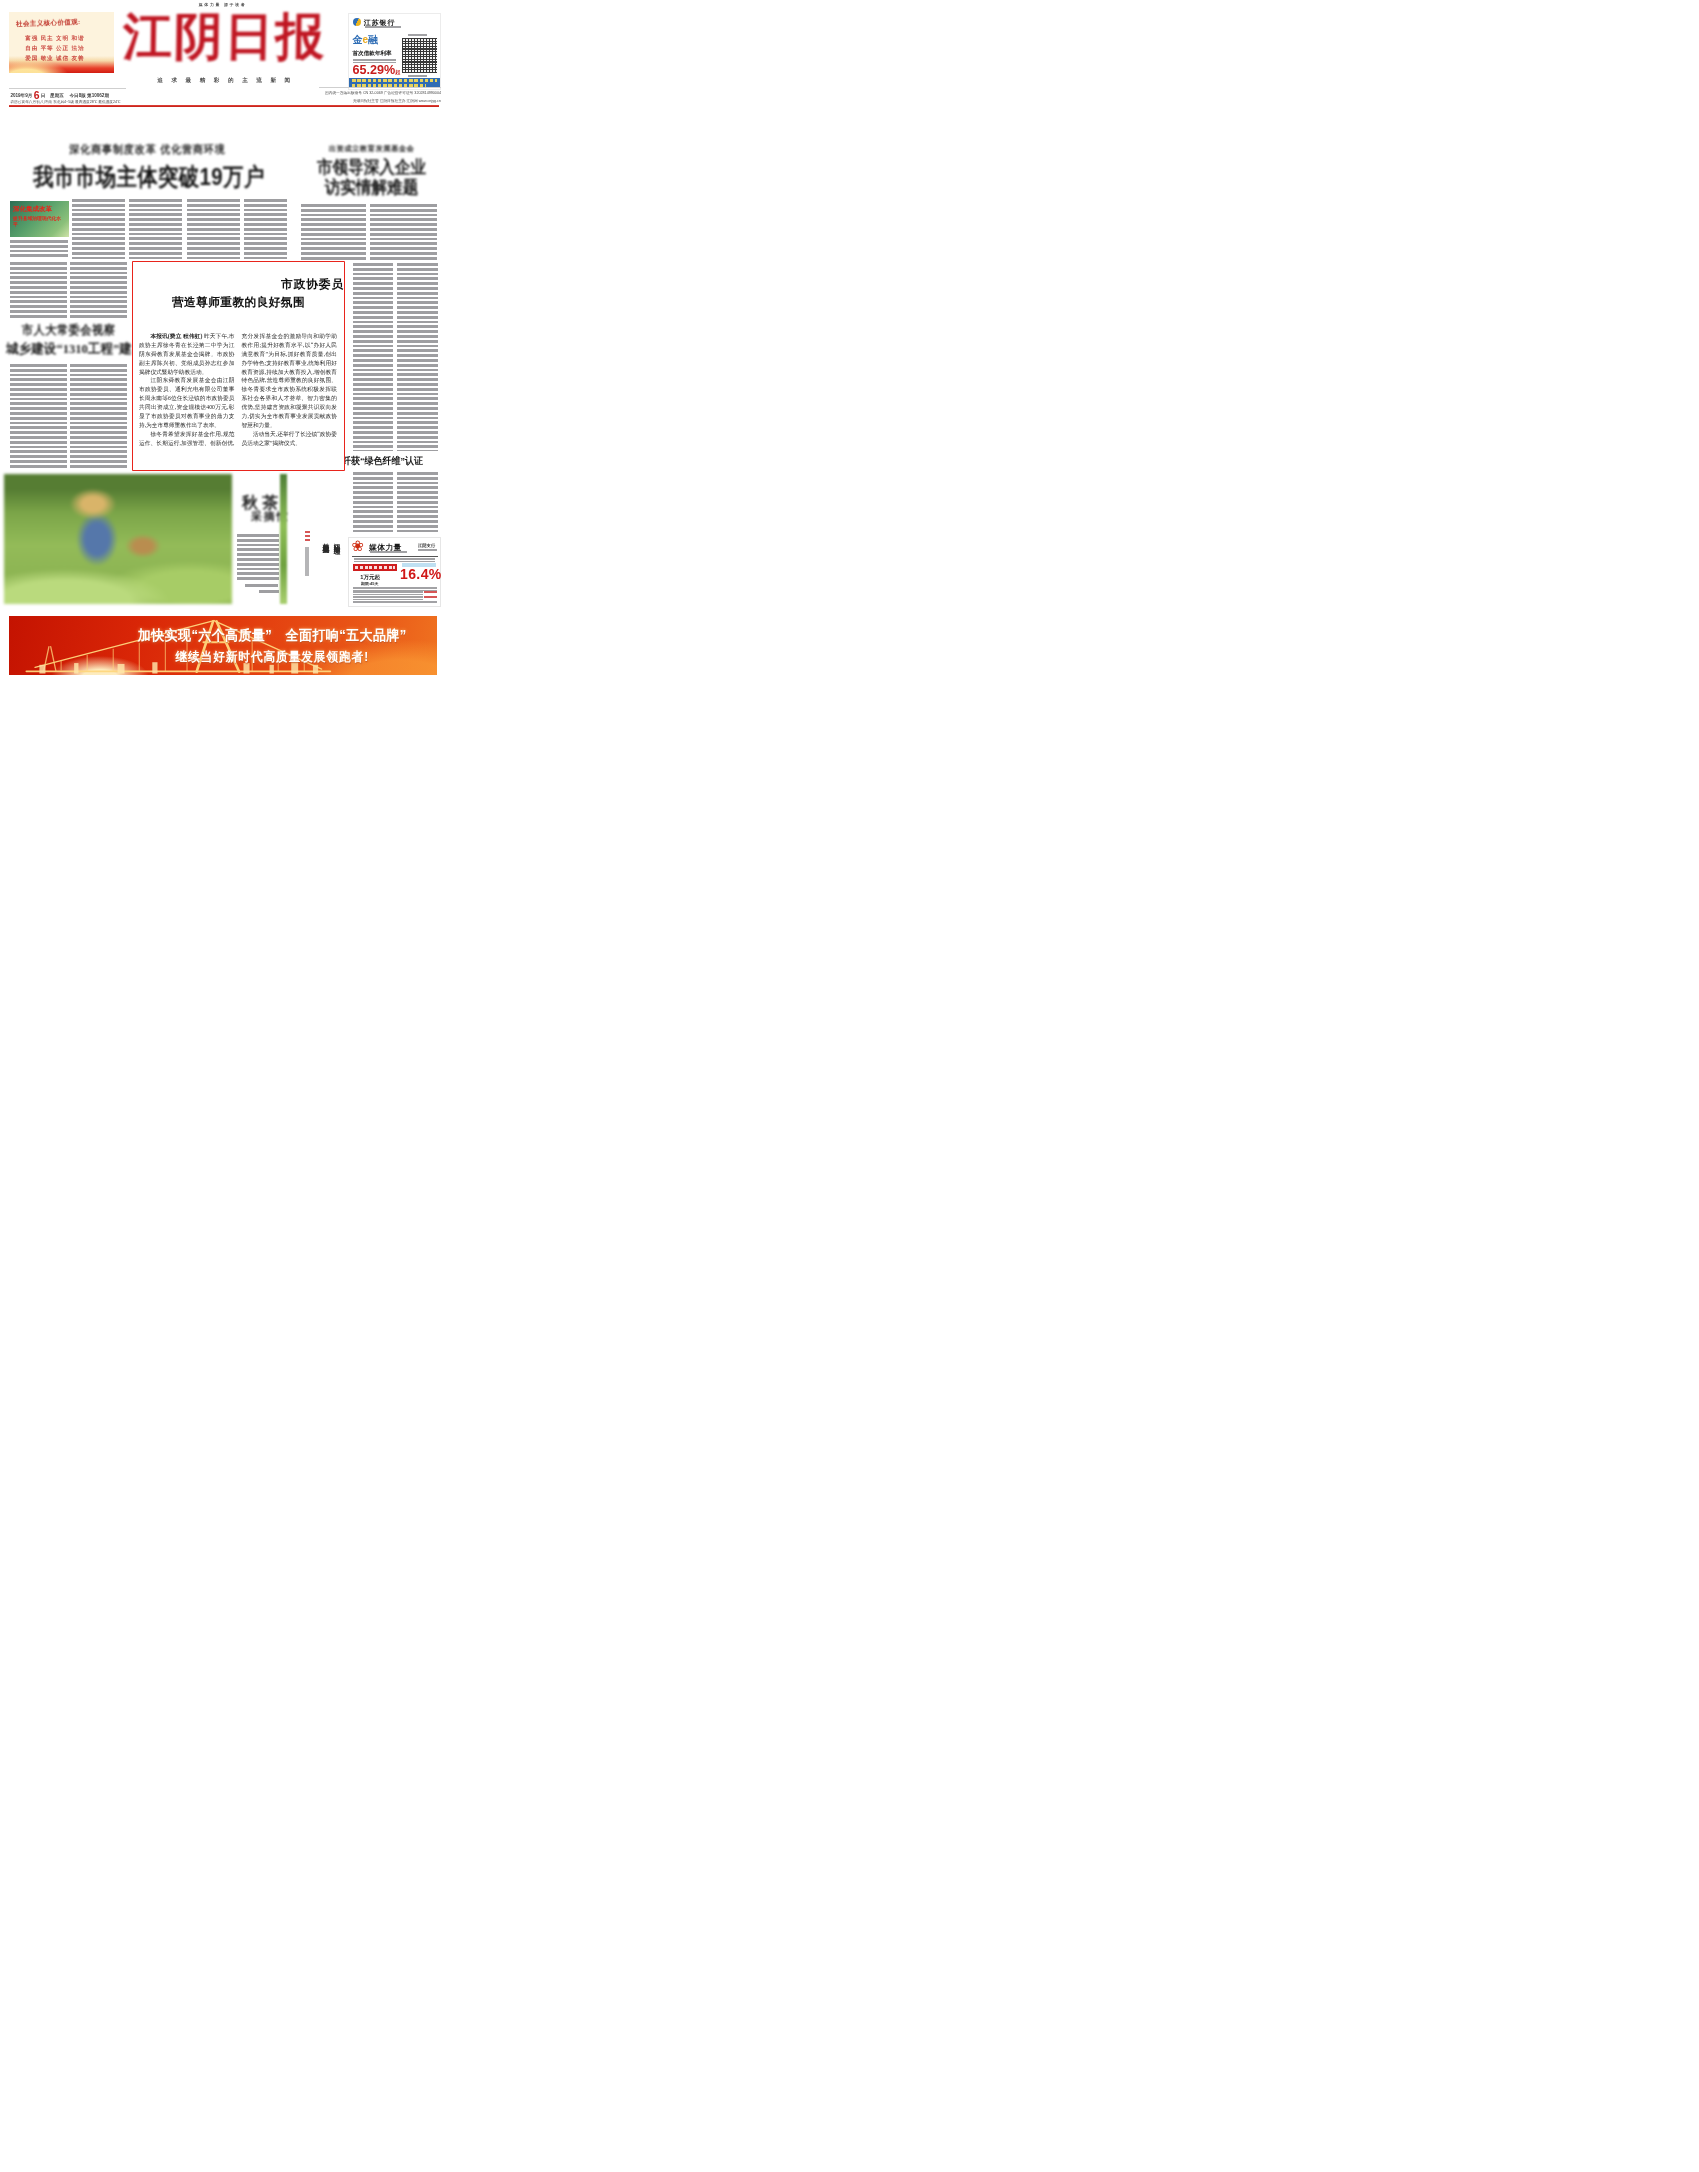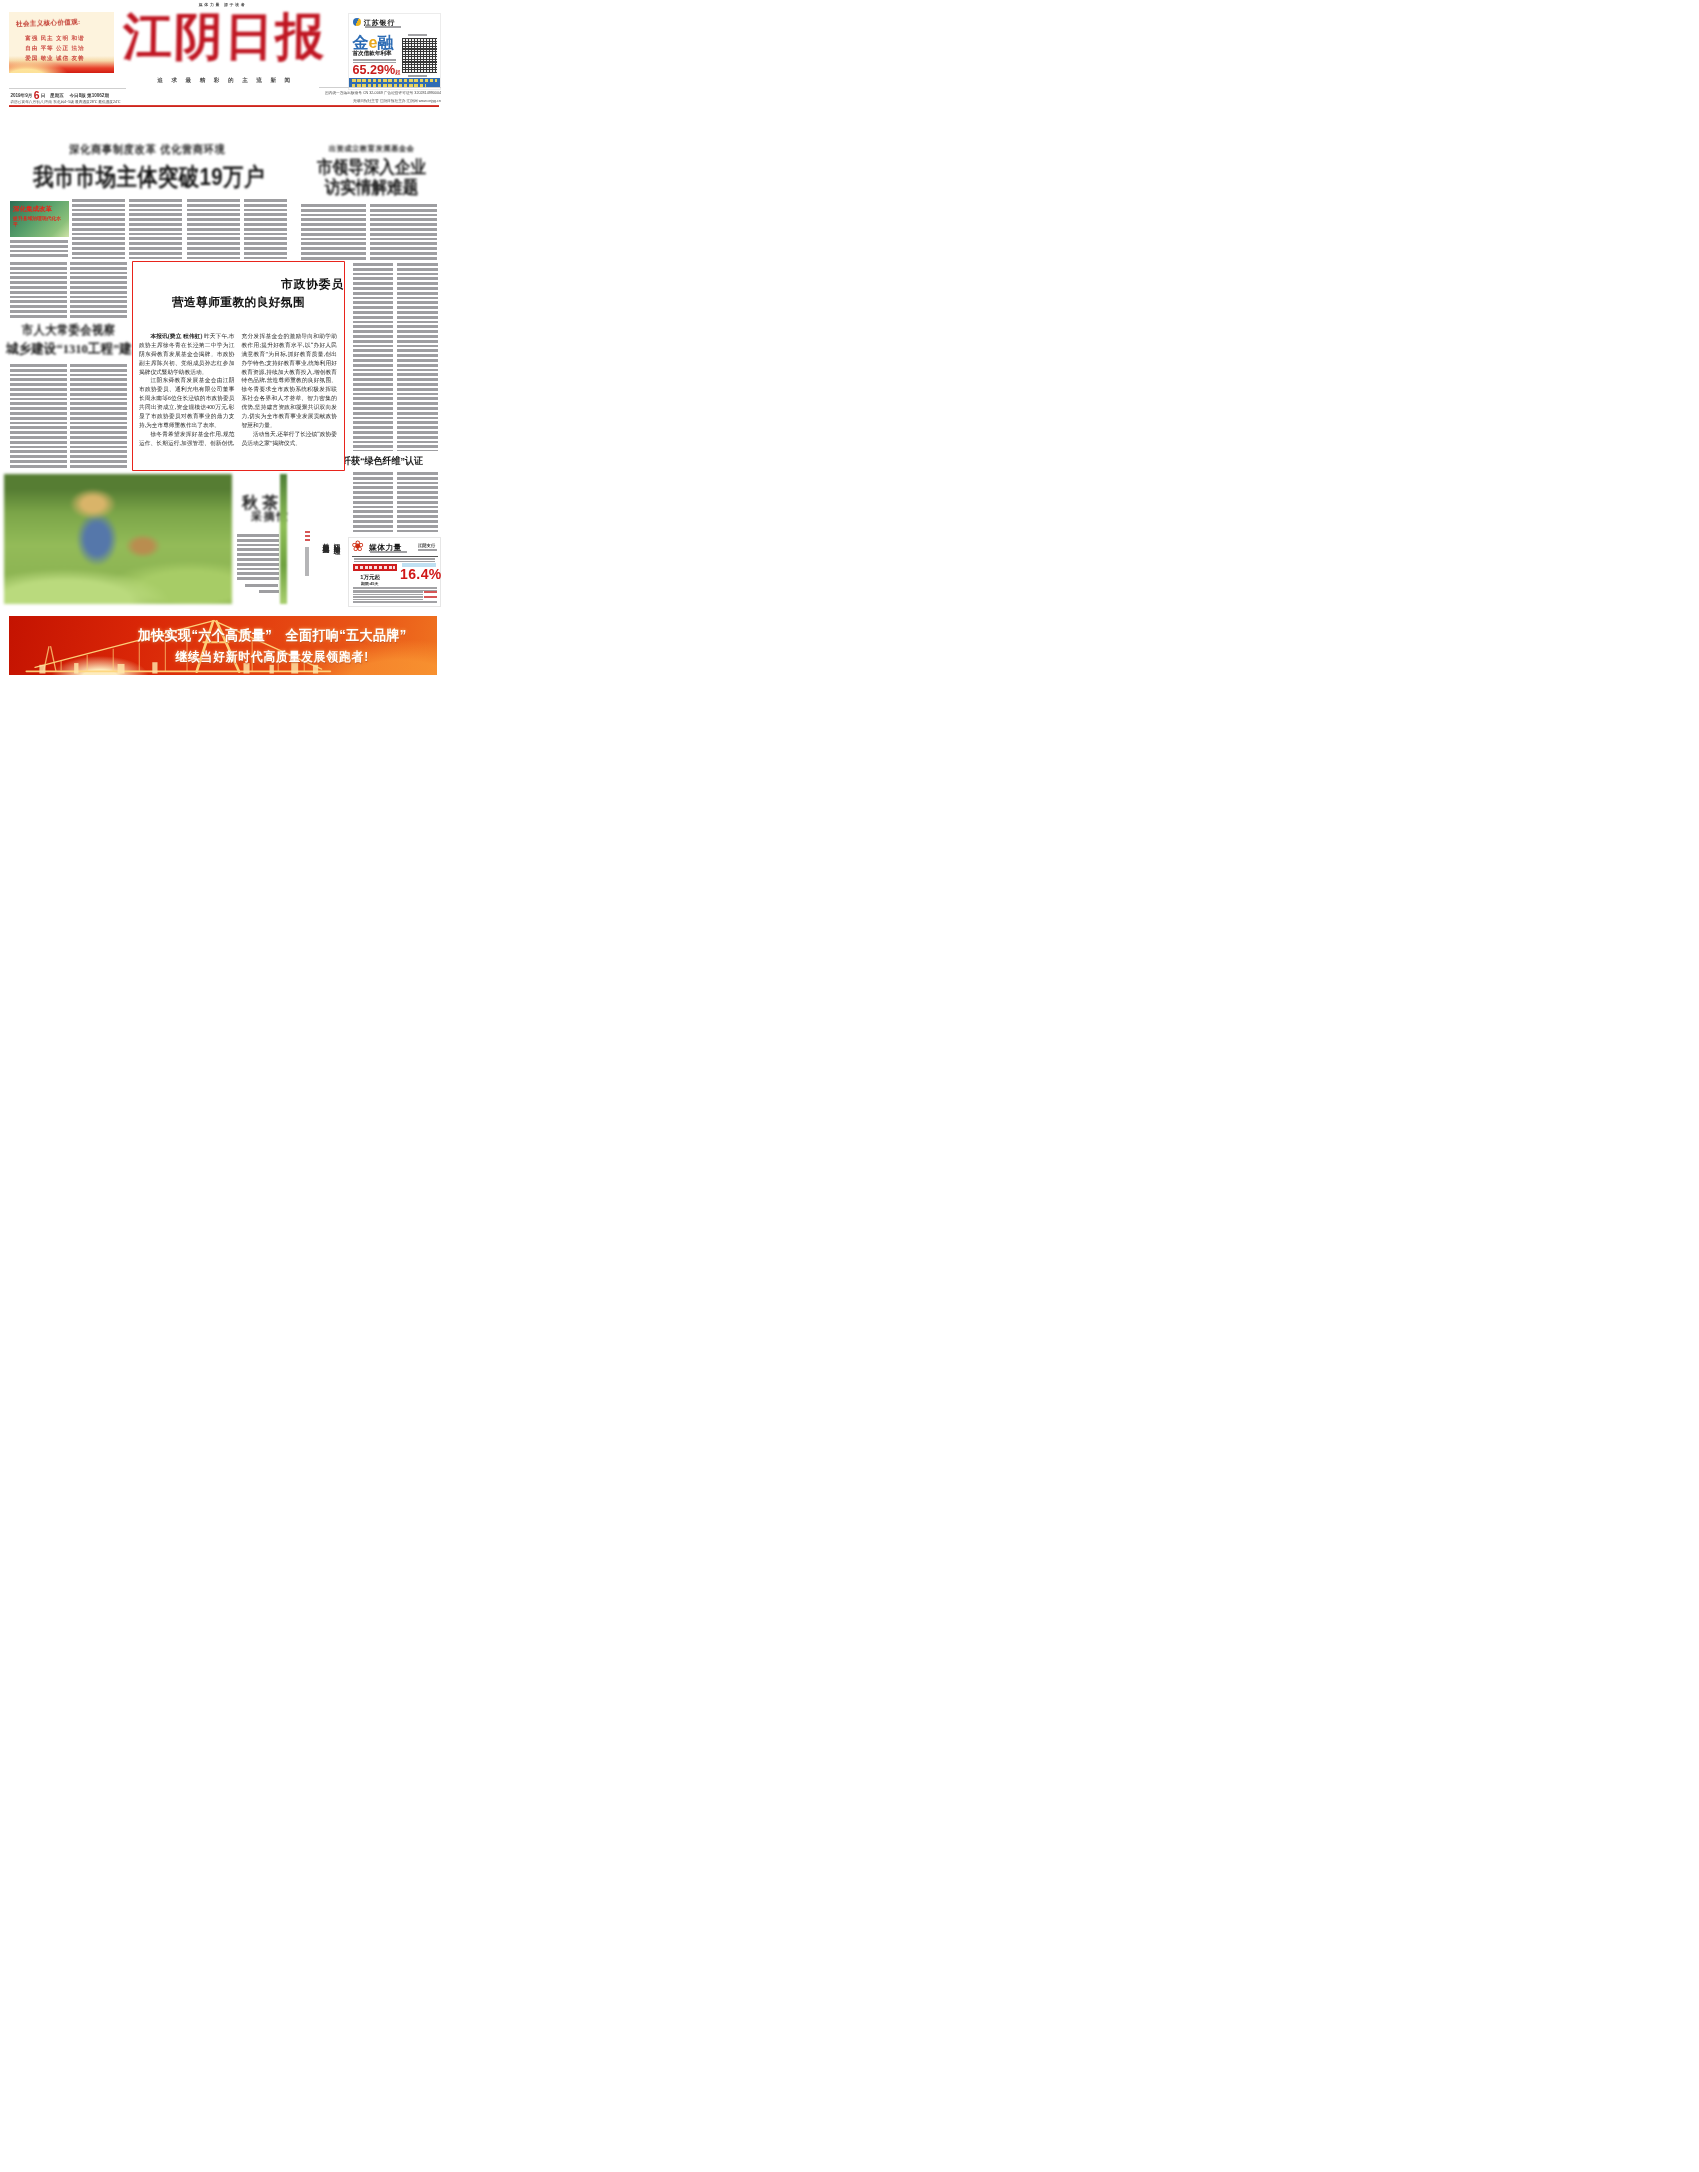--- a/index.html
+++ b/index.html
@@ -49,21 +49,21 @@
 
   <div class="abs blur2 serif" style="left:116px;top:9.6px;width:217px;text-align:center;font-size:49px;line-height:1.12;font-weight:900;
               color:#c01622;letter-spacing:1.7px;transform:scaleY(1.04) skewX(-1deg);">江阴日报</div>
   <div class="abs blur12" style="left:130px;top:77px;width:191px;text-align:center;font-size:5.6px;font-weight:bold;color:#4a4a4a;letter-spacing:3.5px;">追 求 最 精 彩 的 主 流 新 闻</div>
 
   <div class="abs" style="left:348px;top:13px;width:91px;height:75px;background:#fff;border:0.4px solid #ececec;">
     <span class="abs" style="left:3.5px;top:3.5px;width:8.7px;height:8.7px;border-radius:50%;
                  background:conic-gradient(from 200deg,#2e6db5 0 52%,#e9b41f 52% 100%);filter:blur(0.3px);"></span>
     <div class="abs blur1" style="left:14.8px;top:3.5px;font-size:7px;font-weight:900;color:#141414;letter-spacing:0.9px;">江苏银行</div>
     <div class="abs fuzz-sm" style="left:15.6px;top:12px;width:36px;height:2.6px;"></div>
-    <div class="abs blur1" style="left:3.5px;top:19px;font-size:16px;font-weight:900;">
+    <div class="abs blur1" style="left:3.5px;top:19px;font-size:10px;font-weight:900;">
       <span style="color:#2e6db5;">金</span><span style="color:#e9a91f;">e</span><span style="color:#2e6db5;">融</span>
     </div>
     <div class="abs blur12" style="left:3.5px;top:36px;font-size:5.6px;font-weight:900;color:#111;">首次借款年利率</div>
     <div class="abs fuzz-sm" style="left:3.5px;top:45px;width:43px;height:3.9px;"></div>
     <div class="abs blur1" style="left:3.5px;top:49px;color:#c81c1c;font-weight:900;">
       <span style="font-size:12.6px;">65.29%</span><span style="font-size:5.2px;">起</span>
     </div>
     <div class="abs fuzz-sm" style="left:3.5px;top:65px;width:42px;height:3.5px;"></div>
     <div class="abs fuzz-sm" style="left:59px;top:20px;width:19px;height:3px;"></div>
     <div class="abs qr" style="left:53px;top:24px;width:35px;height:35px;"></div>

